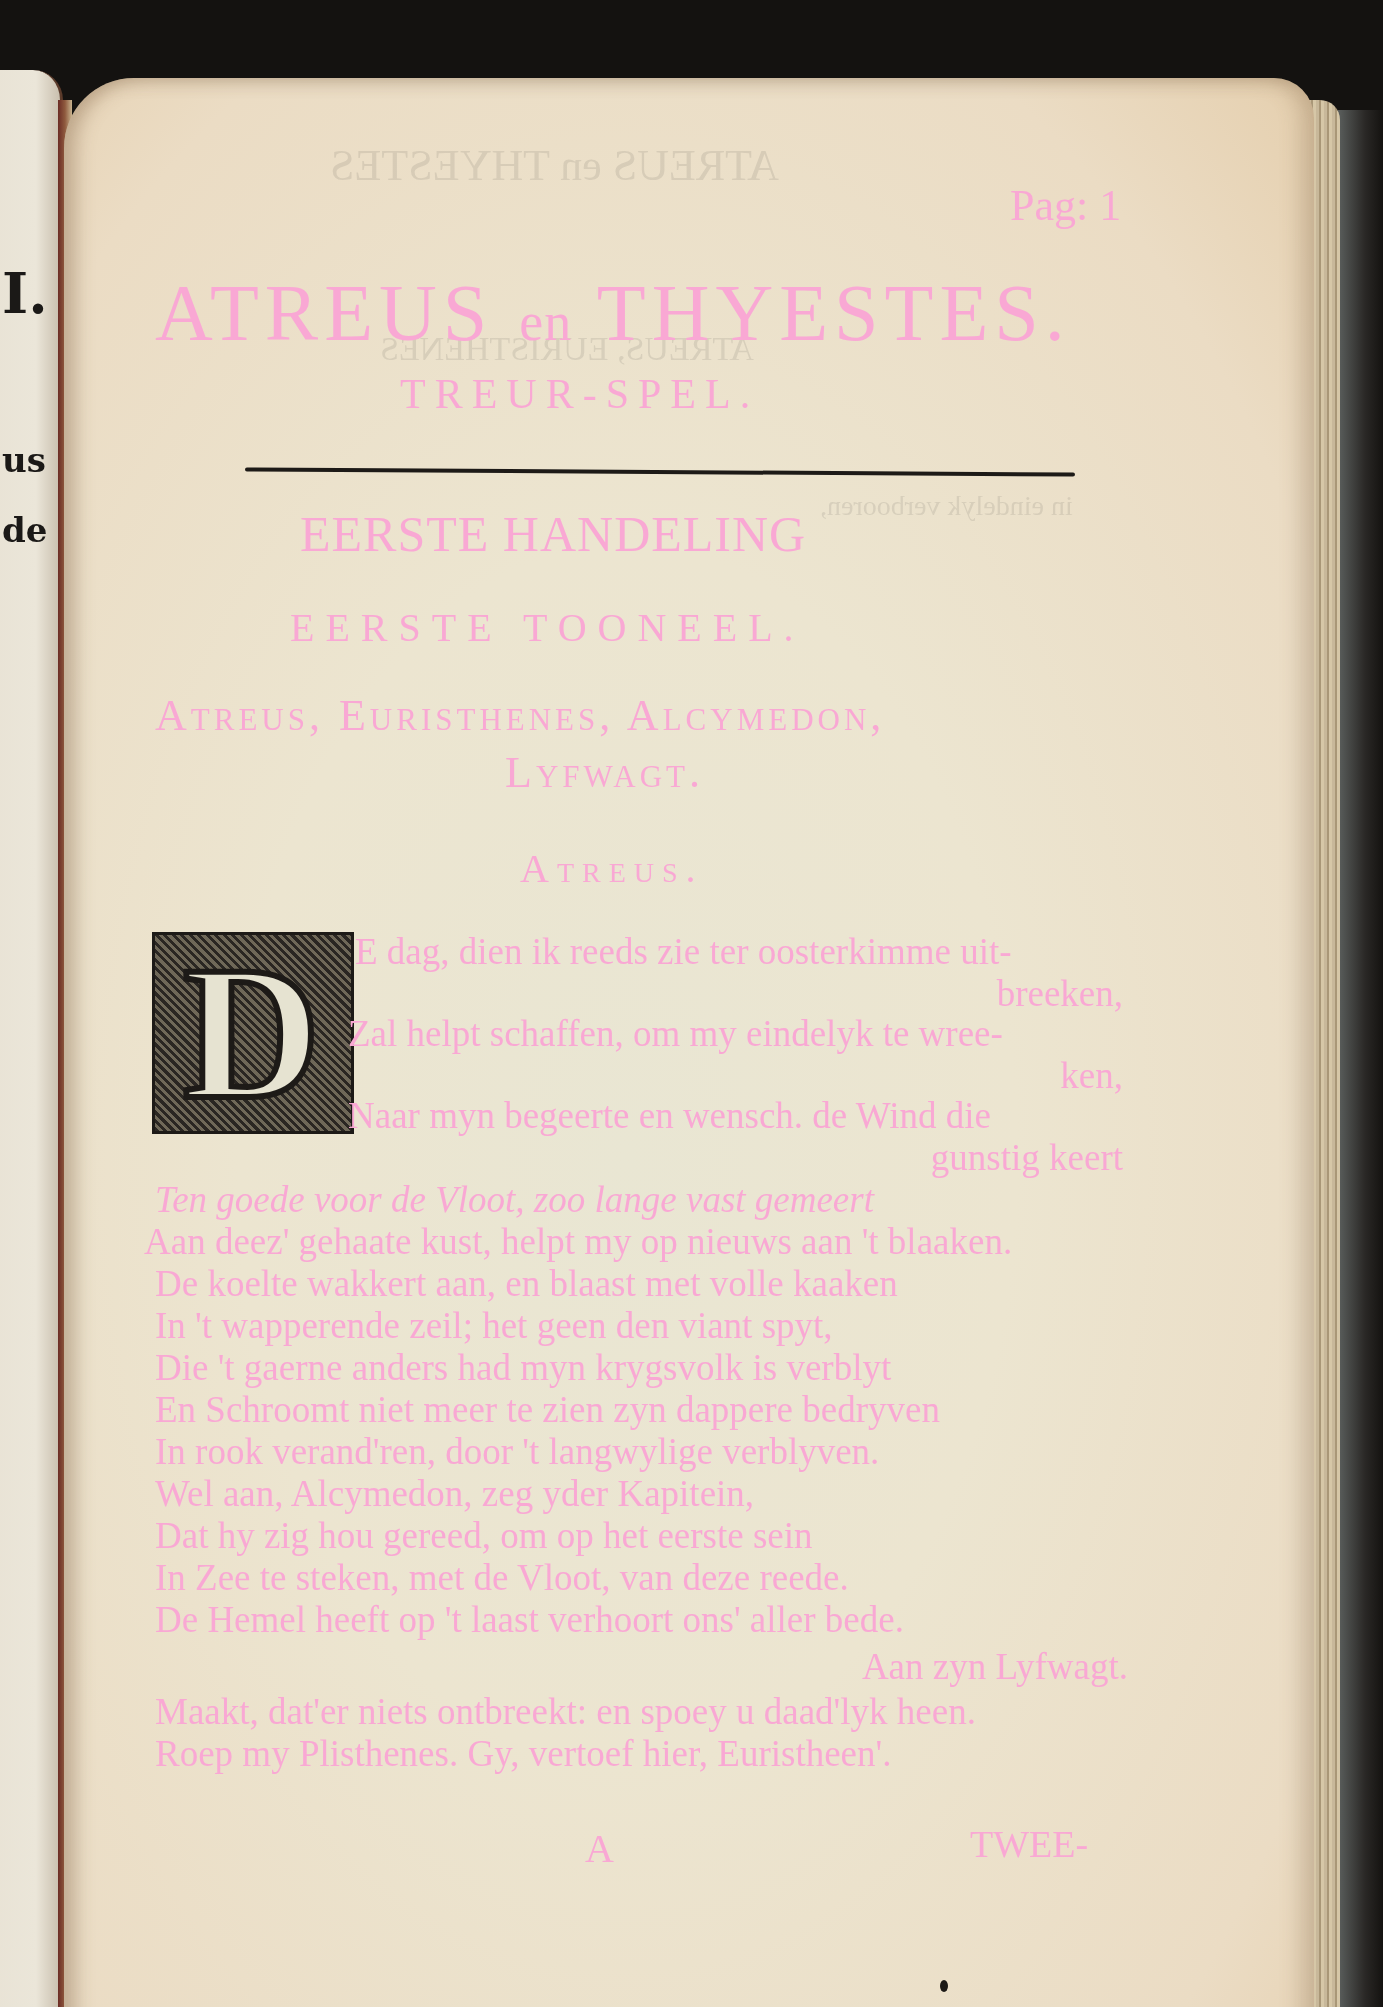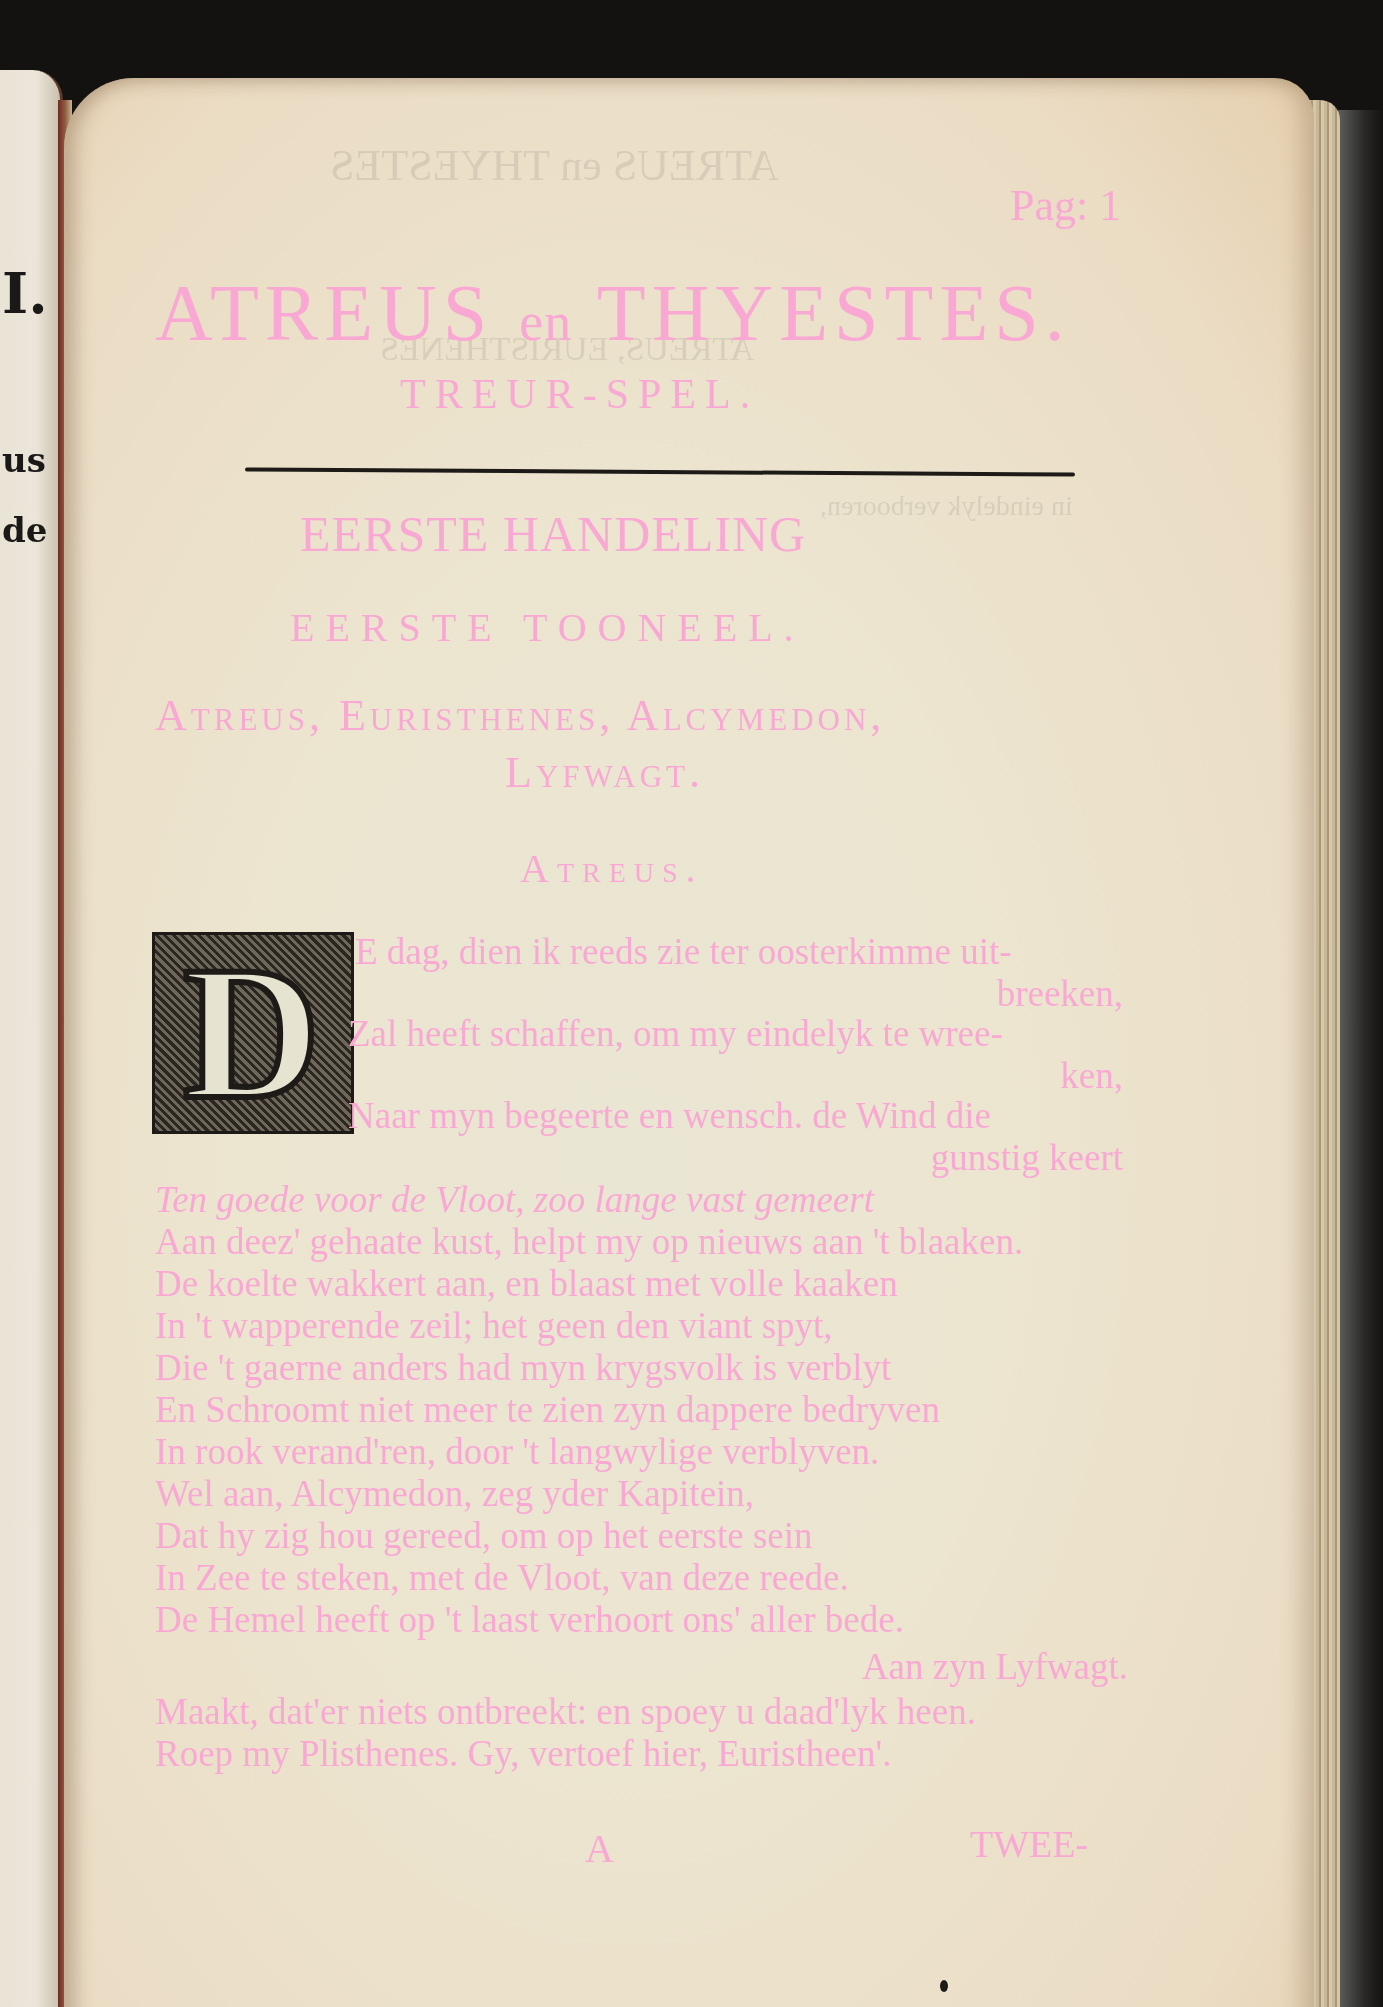--- a/index.html
+++ b/index.html
@@ -107,27 +107,27 @@
 <div class="ink cast">Atreus, Euristhenes, Alcymedon,</div>
 <div class="ink cast2">Lyfwagt.</div>
 <div class="ink speaker">Atreus.</div>
 
 <div class="dropcap">
   <span>D</span>
 </div>
 
 <div class="ink verse" style="left:355px;top:930px;">E dag, dien ik reeds zie ter oosterkimme uit-</div>
 <div class="ink verse" style="right:260px;top:972px;">breeken,</div>
-<div class="ink verse" style="left:348px;top:1012px;">Zal heeft schaffen, om my eindelyk te wree-</div>
+<div class="ink verse" style="left:348px;top:1012px;">Zal helpt schaffen, om my eindelyk te wree-</div>
 <div class="ink verse" style="right:260px;top:1054px;">ken,</div>
 <div class="ink verse" style="left:348px;top:1094px;">Naar myn begeerte en wensch.  de Wind die</div>
 <div class="ink verse" style="right:260px;top:1136px;">gunstig keert</div>
 
 <div class="ink verse" style="left:155px;top:1178px;font-style:italic;">Ten goede voor de Vloot, zoo lange vast gemeert</div>
-<div class="ink verse" style="left:155px;top:1220px;text-align:right;">Aan deez' gehaate kust, helpt my op nieuws aan 't blaaken.</div>
+<div class="ink verse" style="left:144px;top:1220px;text-align:right;">Aan deez' gehaate kust, helpt my op nieuws aan 't blaaken.</div>
 <div class="ink verse" style="left:155px;top:1262px;">De koelte wakkert aan, en blaast met volle kaaken</div>
 <div class="ink verse" style="left:155px;top:1304px;">In 't wapperende zeil; het geen den viant spyt,</div>
 <div class="ink verse" style="left:155px;top:1346px;">Die 't gaerne anders had myn krygsvolk is verblyt</div>
 <div class="ink verse" style="left:155px;top:1388px;">En Schroomt niet meer te zien zyn dappere bedryven</div>
 <div class="ink verse" style="left:155px;top:1430px;">In rook verand'ren, door 't langwylige verblyven.</div>
 <div class="ink verse" style="left:155px;top:1472px;">Wel aan, Alcymedon, zeg yder Kapitein,</div>
 <div class="ink verse" style="left:155px;top:1514px;">Dat hy zig hou gereed, om op het eerste sein</div>
 <div class="ink verse" style="left:155px;top:1556px;">In Zee te steken, met de Vloot, van deze reede.</div>
 <div class="ink verse" style="left:155px;top:1598px;">De Hemel heeft op 't laast verhoort ons' aller bede.</div>
 

